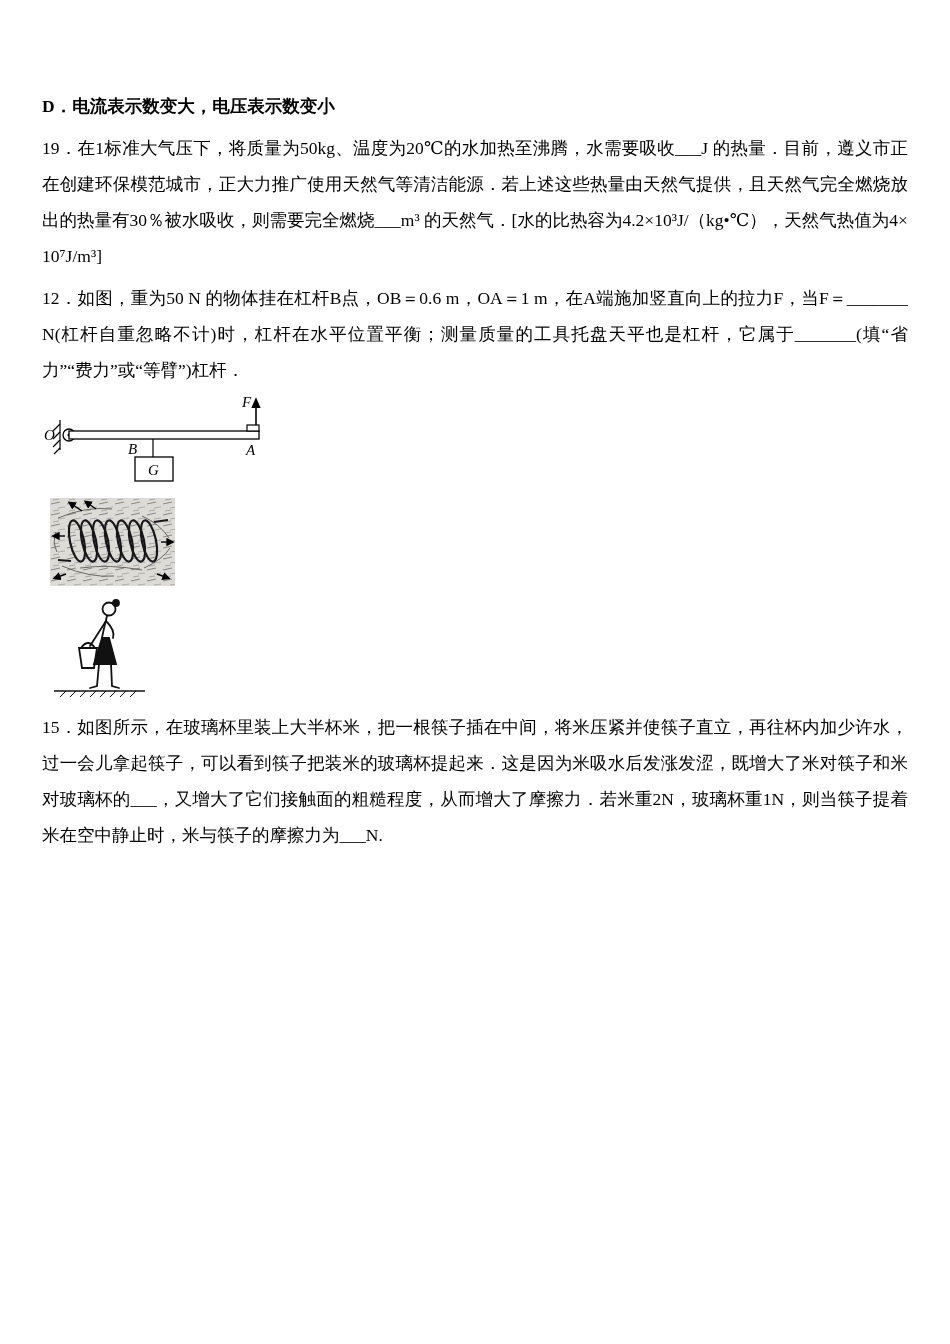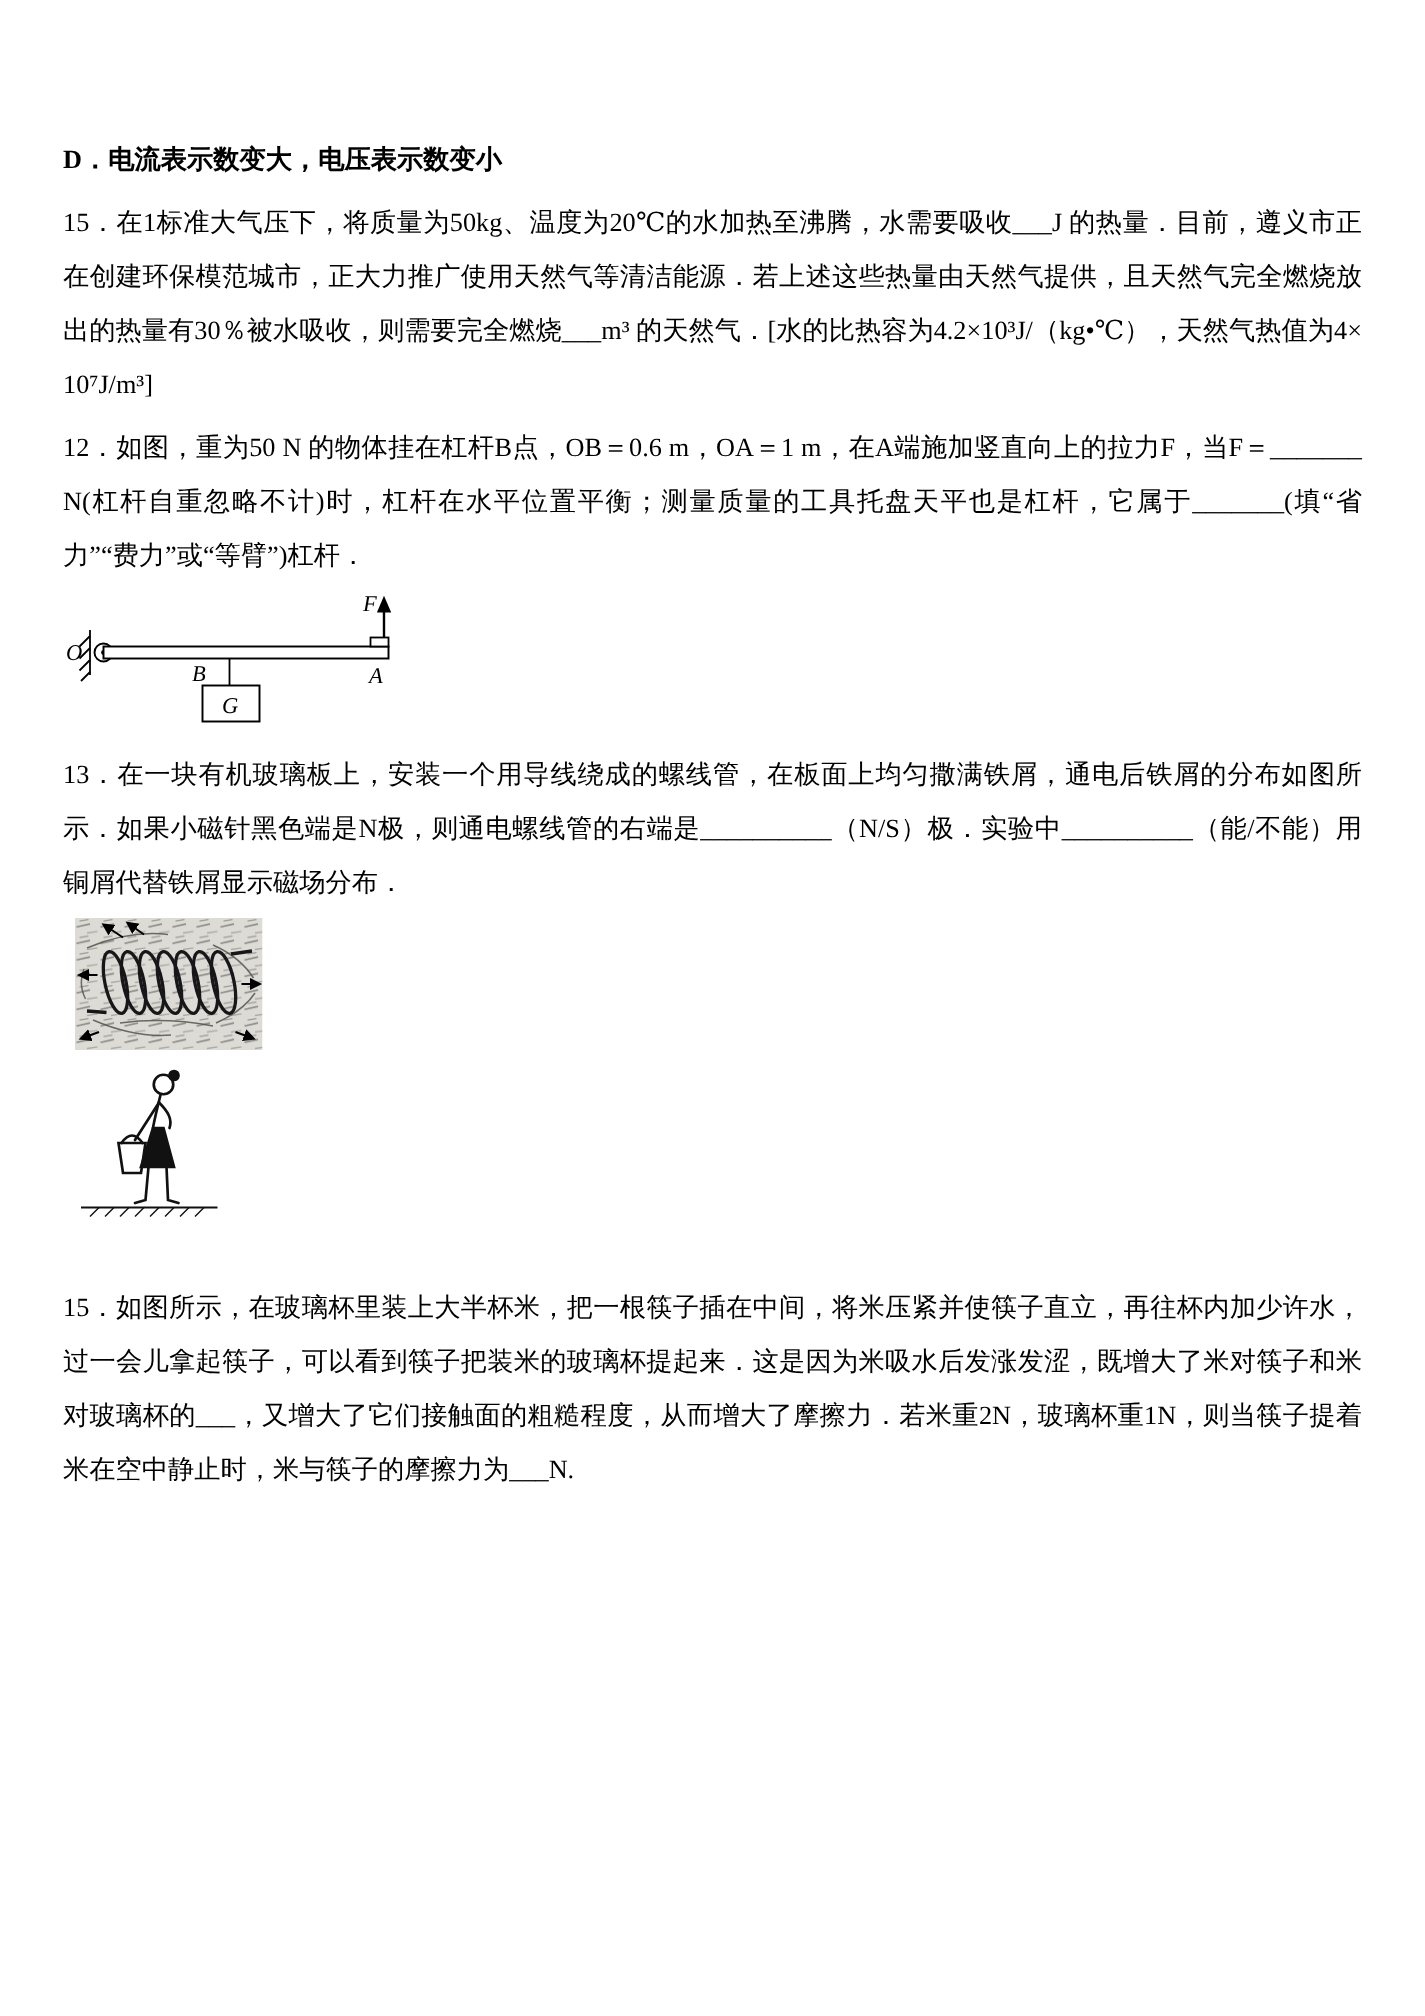--- a/index.html
+++ b/index.html
@@ -21,37 +21,37 @@
     text-align: justify;
     margin-bottom: 6px;
     word-break: break-all;
   }
   .single { text-align: left; }
   .bold { font-weight: bold; }
   .fig { display: block; }
   .fig-lever  { margin: 4px 0 6px 0; }
   .fig-solenoid { margin: 6px 0 6px 8px; }
   .fig-person { margin: 8px 0 8px 10px; }
-  .q15 { margin-top: 40px; }
+  .q15 { margin-top: 10px; }
   svg text {
     font-family: "Liberation Serif", "DejaVu Serif", serif;
     font-style: italic;
     font-size: 15px;
     fill: #000;
   }
 </style>
 </head>
 <body>
 
 <div class="page">
 
   <p class="para single bold">D．电流表示数变大，电压表示数变小</p>
 
 
-  <p class="para">15．在1标准大气压下，将质量为50kg、温度为20℃的水加热至沸腾，水需要吸收___J 的热量．目前，遵义市正在创建环保模范城市，正大力推广使用天然气等清洁能源．若上述这些热量由天然气提供，且天然气完全燃烧放出的热量有30％被水吸收，则需要完全燃烧___m³ 的天然气．[水的比热容为4.2×10³J/（kg•℃），天然气热值为4×10⁷J/m³]</p>
+  <p class="para">19．在1标准大气压下，将质量为50kg、温度为20℃的水加热至沸腾，水需要吸收___J 的热量．目前，遵义市正在创建环保模范城市，正大力推广使用天然气等清洁能源．若上述这些热量由天然气提供，且天然气完全燃烧放出的热量有30％被水吸收，则需要完全燃烧___m³ 的天然气．[水的比热容为4.2×10³J/（kg•℃），天然气热值为4×10⁷J/m³]</p>
 
   <p class="para">12．如图，重为50 N 的物体挂在杠杆B点，OB＝0.6 m，OA＝1 m，在A端施加竖直向上的拉力F，当F＝_______N(杠杆自重忽略不计)时，杠杆在水平位置平衡；测量质量的工具托盘天平也是杠杆，它属于_______(填“省力”“费力”或“等臂”)杠杆．</p>
 
   <svg class="fig fig-lever" width="235" height="98" viewBox="0 0 235 98">
     <defs>
       <marker id="ahl" markerWidth="10" markerHeight="10" refX="4" refY="3" orient="auto">
         <path d="M0,0 L7,3 L0,6 Z" fill="#000"></path>
       </marker>
     </defs>
 
@@ -75,21 +75,20 @@
     <text x="200" y="13">F</text>
 
     <text x="204" y="61">A</text>
 
     <text x="86" y="60">B</text>
     <line x1="111" y1="45" x2="111" y2="63" stroke="#000" stroke-width="1.2"></line>
     <rect x="93" y="63" width="38" height="24" fill="#fff" stroke="#000" stroke-width="1.3"></rect>
     <text x="106" y="81">G</text>
   </svg>
 
-  <p class="para">13．在一块有机玻璃板上，安装一个用导线绕成的螺线管，在板面上均匀撒满铁屑，通电后铁屑的分布如图所示．如果小磁针黑色端是N极，则通电螺线管的右端是__________（N/S）极．实验中__________（能/不能）用铜屑代替铁屑显示磁场分布．</p>
 
   <svg class="fig fig-solenoid" width="125" height="88" viewBox="0 0 125 88">
     <defs>
       <pattern id="filings" width="16" height="11" patternUnits="userSpaceOnUse">
         <line x1="1" y1="6" x2="10" y2="4" stroke="#8a8a86" stroke-width="1.1"></line>
         <line x1="8" y1="10" x2="15" y2="9" stroke="#a9a9a4" stroke-width="0.9"></line>
         <line x1="3" y1="2" x2="9" y2="1" stroke="#9b9b96" stroke-width="0.8"></line>
       </pattern>
       <marker id="ahs" markerWidth="8" markerHeight="8" refX="4" refY="3" orient="auto">
         <path d="M0,0 L6,3 L0,6 Z" fill="#000"></path>

